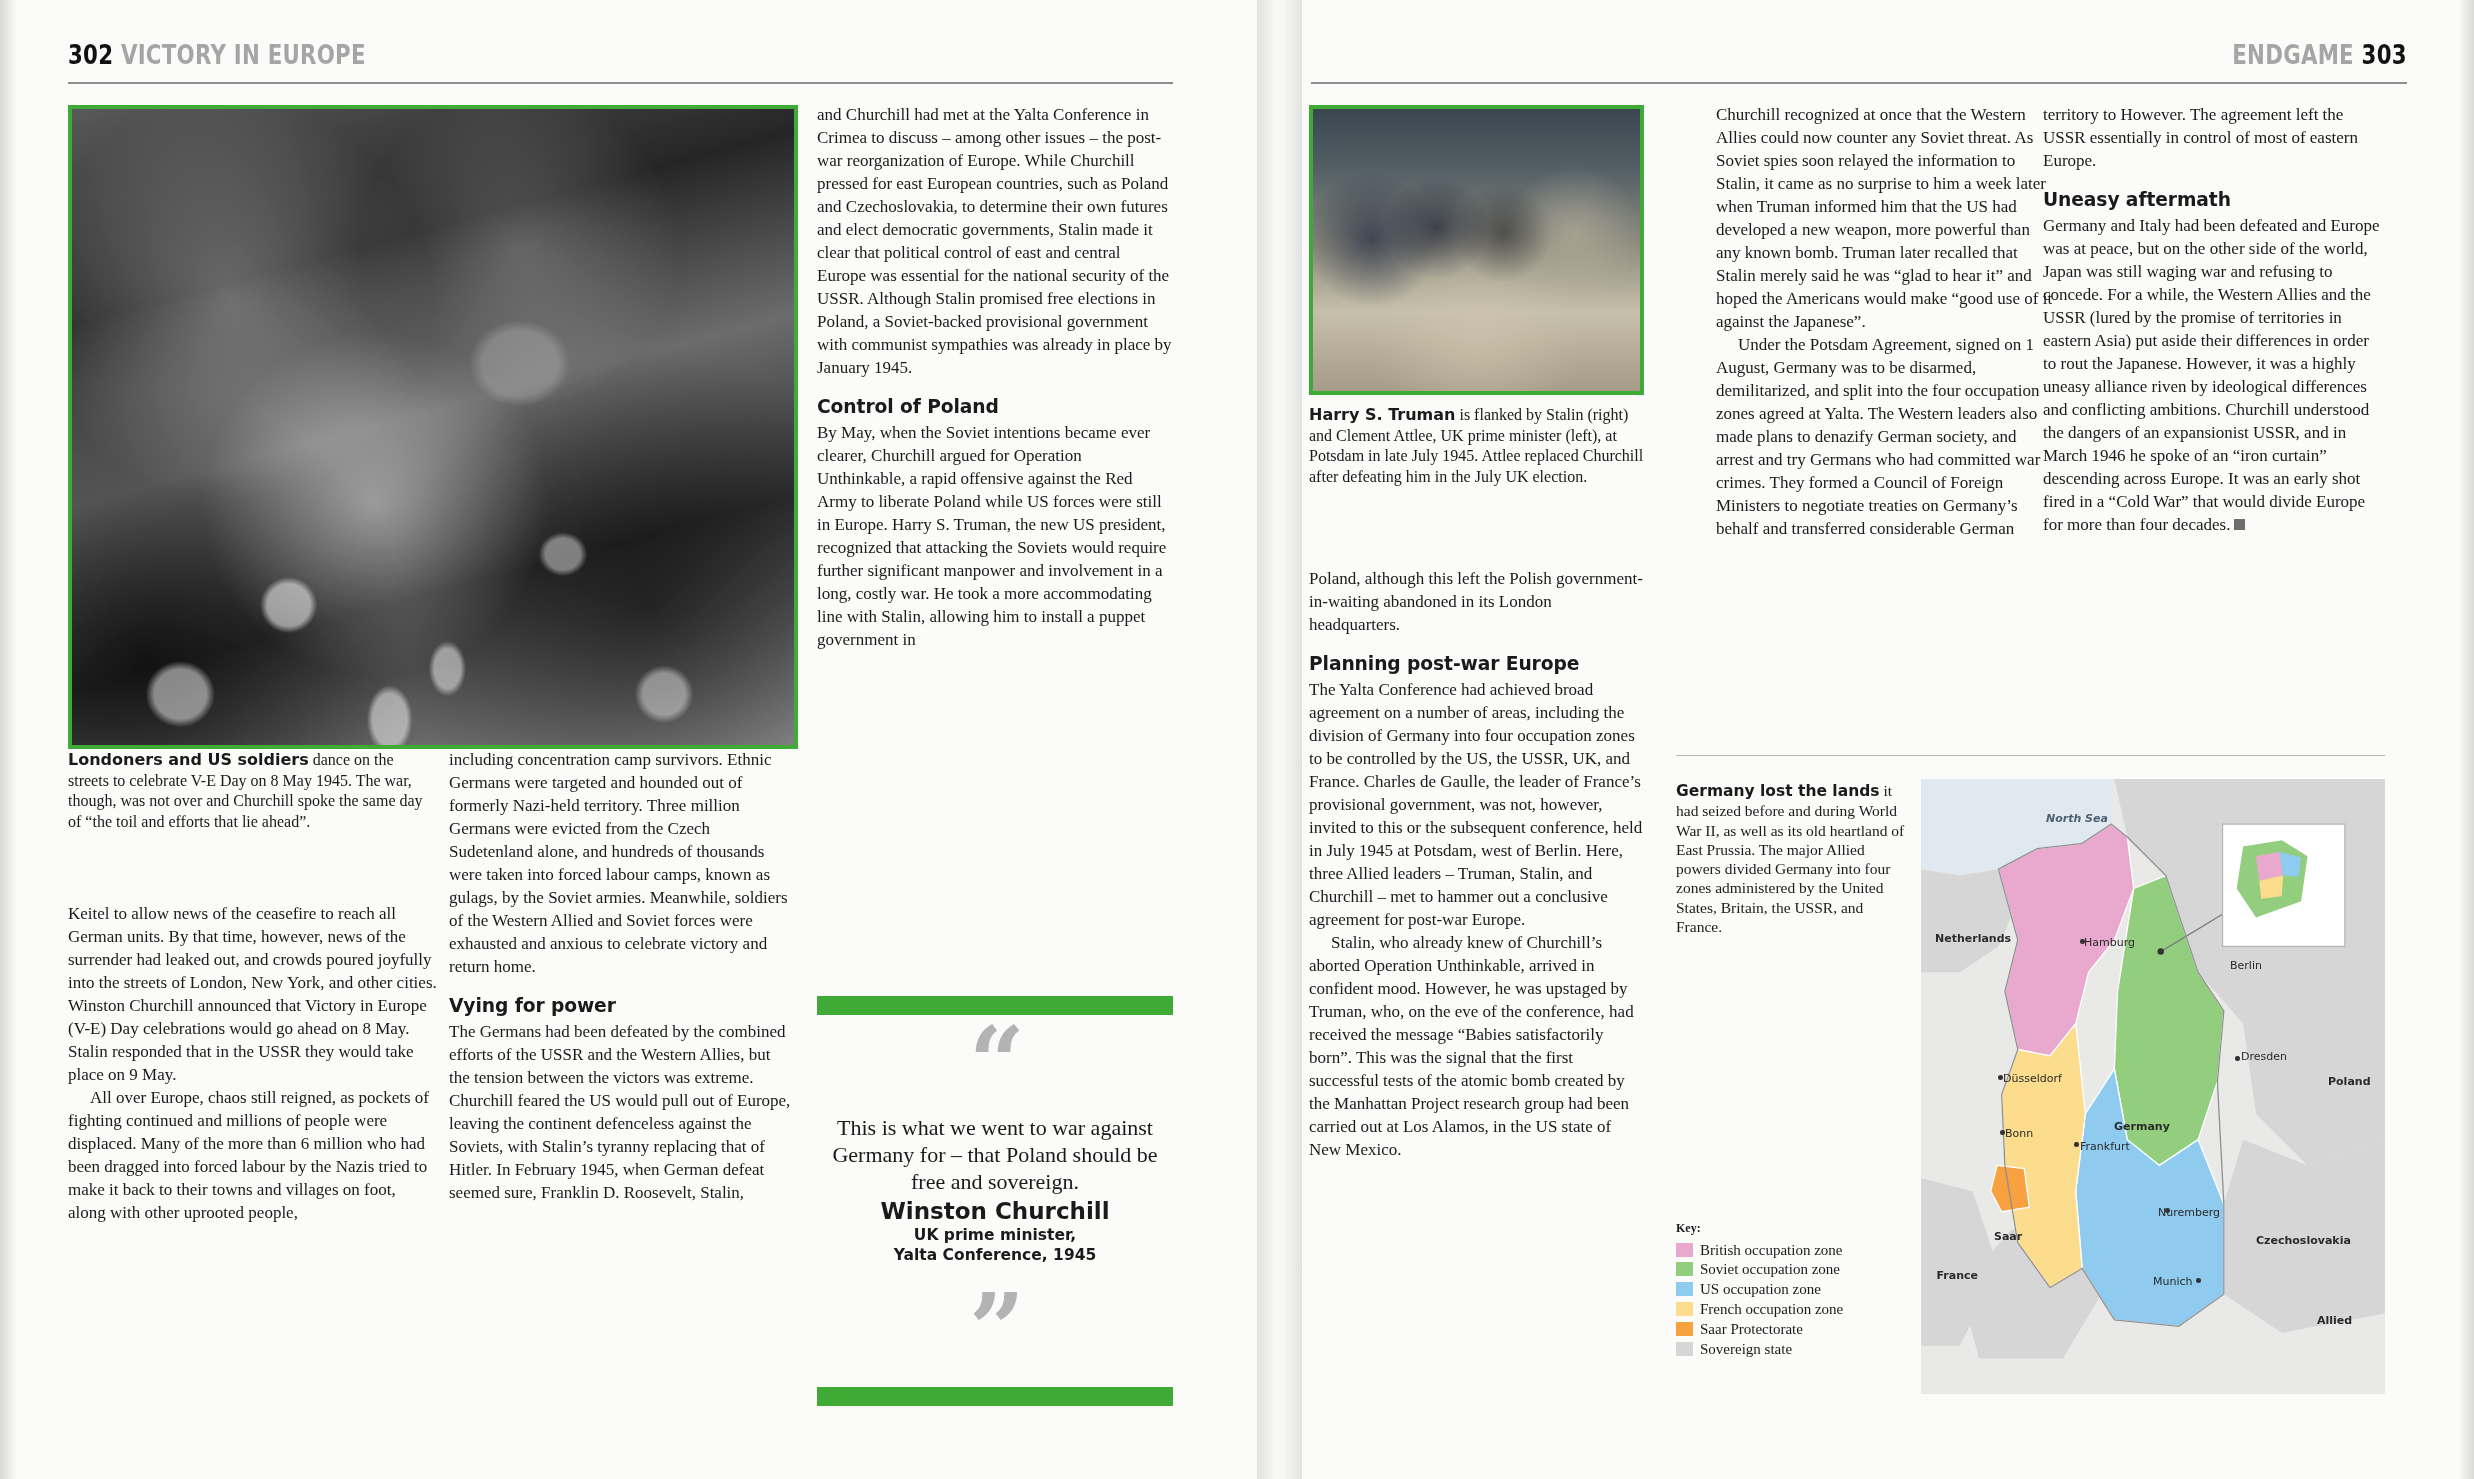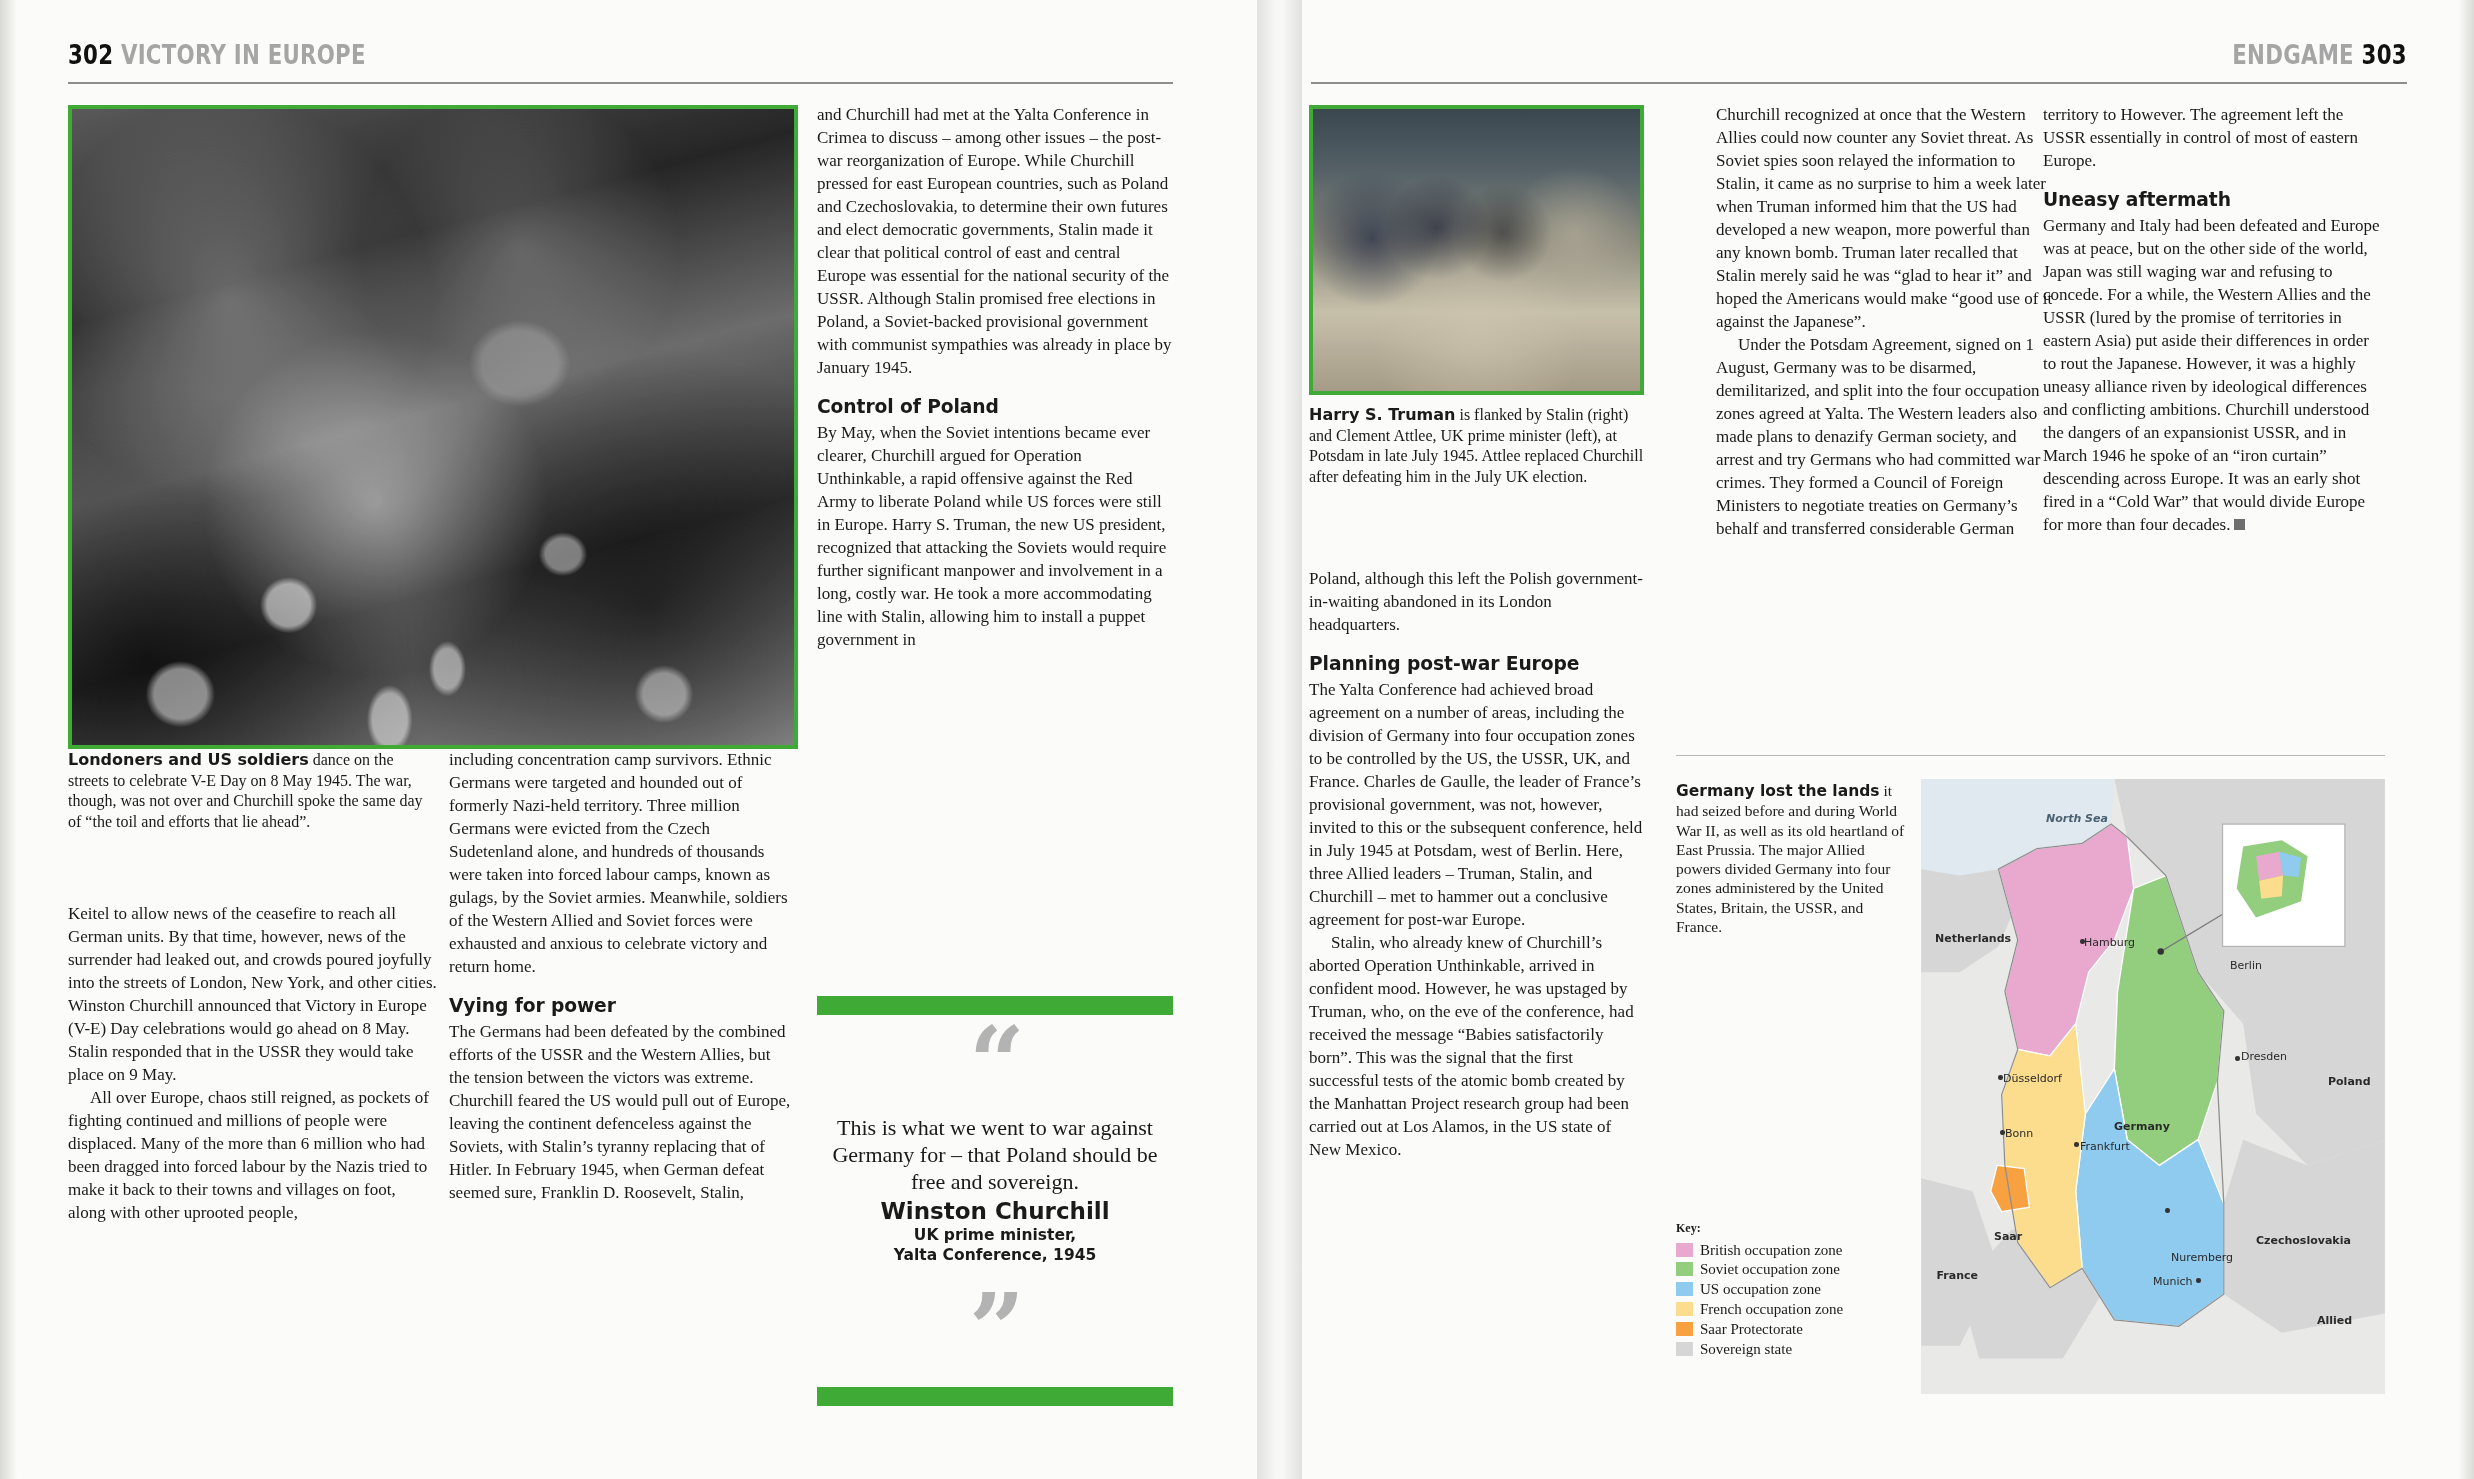--- a/index.html
+++ b/index.html
@@ -319,21 +319,21 @@
       <div class="map-label country" style="left:396px; top:490px;">Allied</div>
       <div class="map-label country" style="left:111px; top:574px;">Switzerland</div>
       <div class="map-label country" style="left:73px; top:406px;">Saar</div>
 
       <div class="map-label" style="left:309px; top:180px;">Berlin</div>
       <div class="map-label" style="left:163px; top:157px;">Hamburg</div>
       <div class="map-label" style="left:320px; top:271px;">Dresden</div>
       <div class="map-label" style="left:82px; top:293px;">Düsseldorf</div>
       <div class="map-label" style="left:84px; top:348px;">Bonn</div>
       <div class="map-label" style="left:159px; top:361px;">Frankfurt</div>
-      <div class="map-label" style="left:250px; top:427px;margin-top:45px;">Nuremberg</div>
+      <div class="map-label" style="left:237px; top:427px;">Nuremberg</div>
       <div class="map-label" style="left:232px; top:496px;">Munich</div>
 
       <span class="city-dot" style="left:159px; top:160px;"></span>
       <span class="city-dot" style="left:314px; top:277px;"></span>
       <span class="city-dot" style="left:77px; top:296px;"></span>
       <span class="city-dot" style="left:79px; top:351px;"></span>
       <span class="city-dot" style="left:153px; top:363px;"></span>
       <span class="city-dot" style="left:244px; top:429px;"></span>
       <span class="city-dot" style="left:275px; top:499px;"></span>
     </div>

